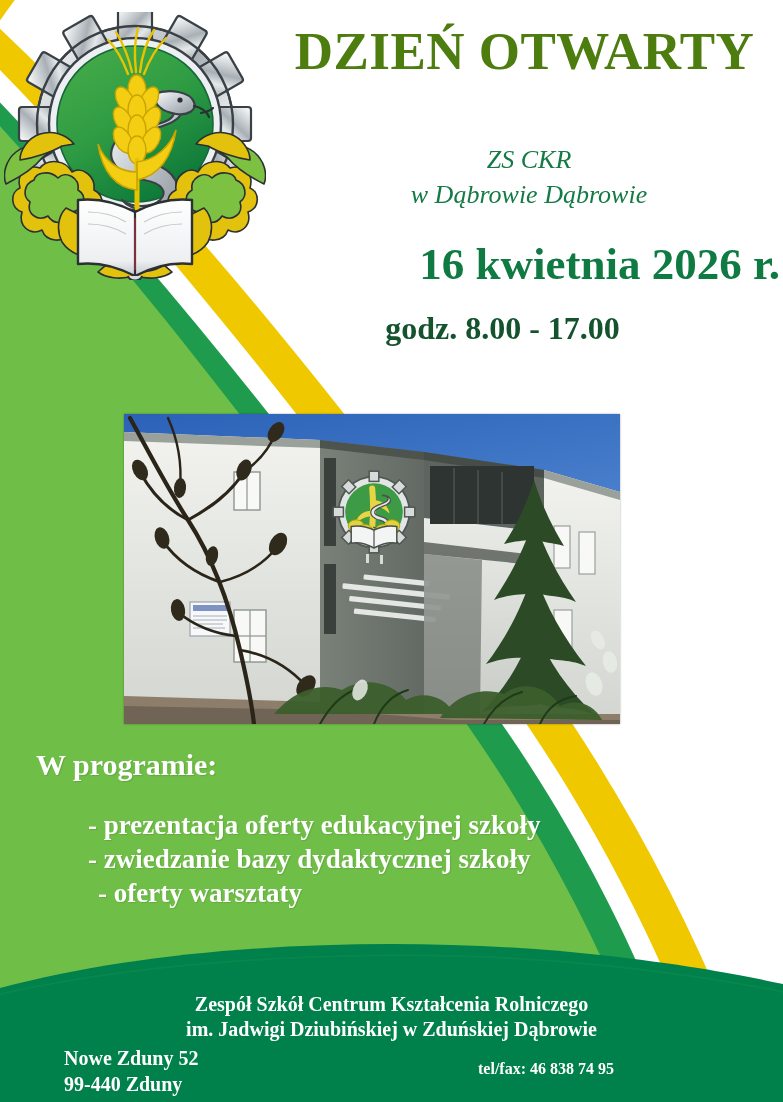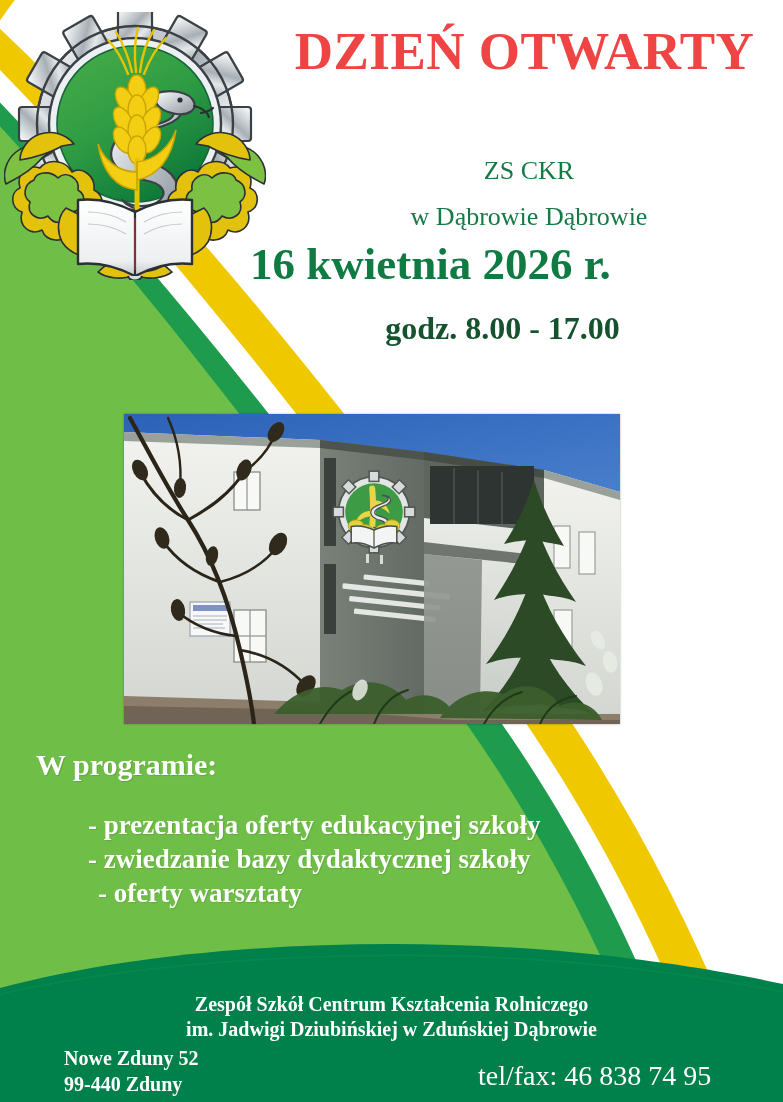--- a/index.html
+++ b/index.html
@@ -16,31 +16,31 @@
   
   .emblem-wrap{
     position:absolute;left:4px;top:12px;width:262px;height:268px;
   }
 
   
   .headline{
     position:absolute;left:272px;top:24px;width:505px;
     text-align:center;
     font-weight:bold;font-size:53px;line-height:1.05;
-    color:#ef4444;letter-spacing:0.5px;
+    color:#4d7c0f;letter-spacing:0.5px;
     white-space:nowrap;
   }
   .subline{
     position:absolute;left:284px;top:142px;width:490px;
     text-align:center;color:#157A45;font-size:26px;line-height:1.3;
   }
-  .subline div{margin:12px;padding:0;}
+  .subline div{margin:1px;padding:0;font-style:italic;}
   .datebig{
     position:absolute;left:250px;top:238px;width:530px;
-    text-align:left;font-weight:bold;font-size:45px;color:#0F7A42;
+    text-align:right;font-weight:bold;font-size:45px;color:#0F7A42;
     white-space:nowrap;
   }
   .hours{
     position:absolute;left:250px;top:310px;width:505px;
     text-align:center;font-weight:bold;font-size:32px;color:#14532d;
     white-space:nowrap;
   }
 
   
   .photo{
@@ -67,21 +67,21 @@
   .foot-school{
     position:absolute;left:0;top:992px;width:783px;text-align:center;
     color:#ffffff;font-weight:bold;font-size:20px;line-height:1.25;
   }
   .foot-addr{
     position:absolute;left:64px;top:1045px;
     color:#ffffff;font-weight:bold;font-size:20px;line-height:1.3;
   }
   .foot-tel{
     position:absolute;left:478px;top:1060px;
-    color:#ffffff;font-weight:normal;font-size:28px;
+    color:#ffffff;font-weight:bold;font-size:16px;
     white-space:nowrap;
   }
 </style>
 </head>
 <body>
 
 <div id="poster">
 
   <svg id="bg-art" viewBox="0 0 783 1102" width="783" height="1102" preserveAspectRatio="none">
     <defs>

